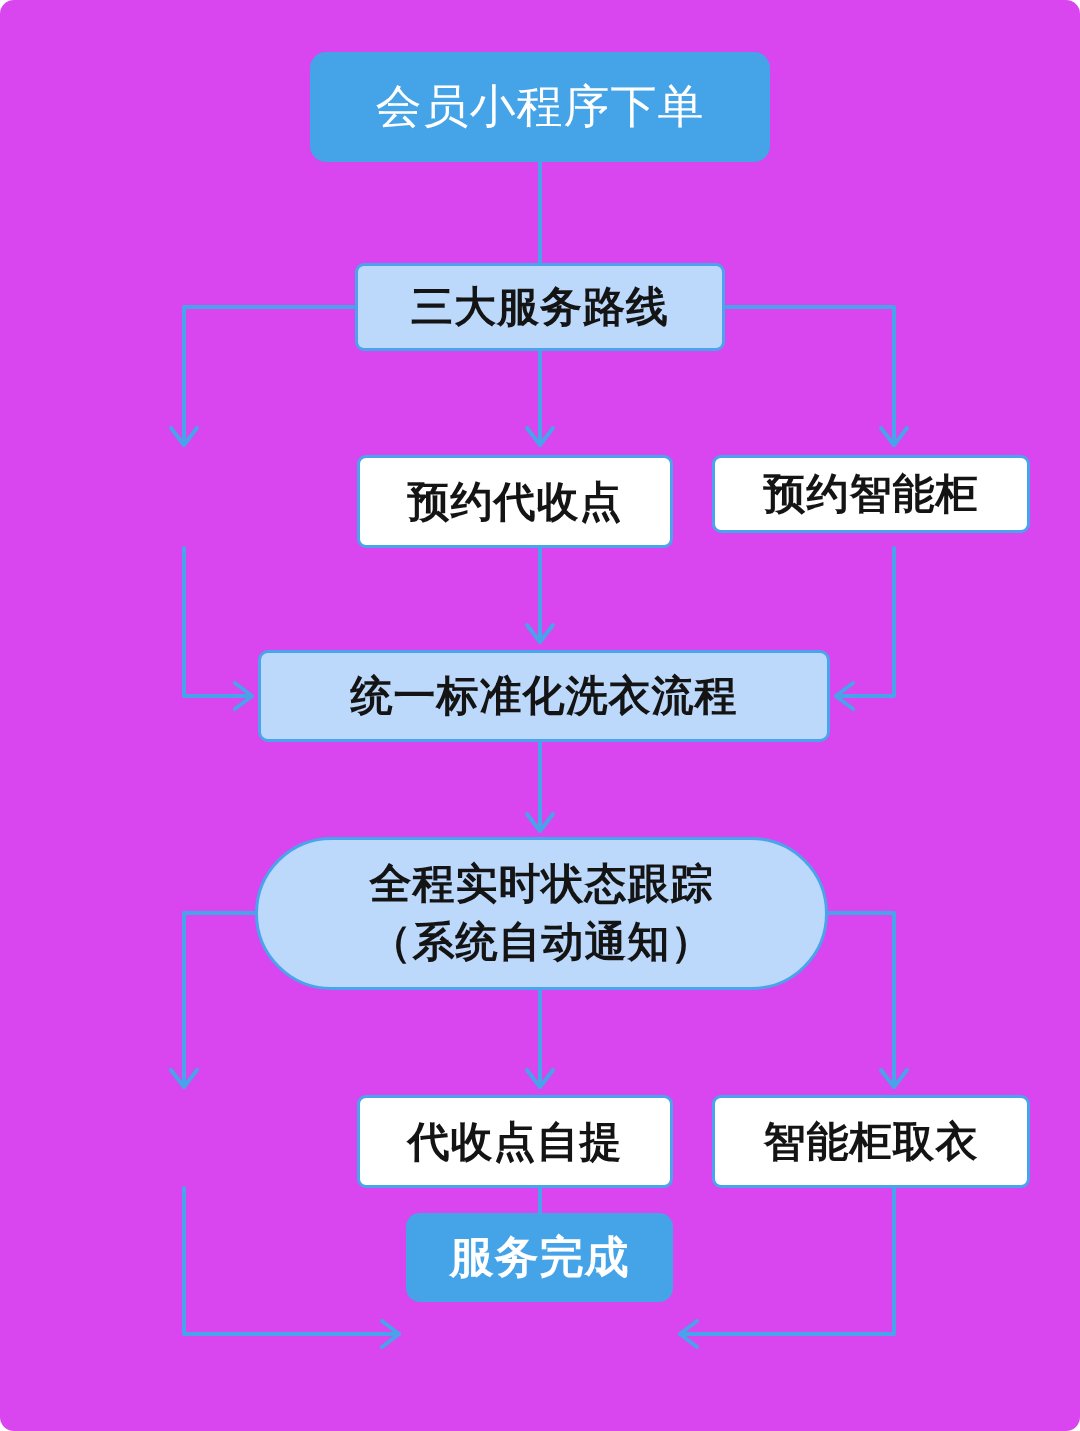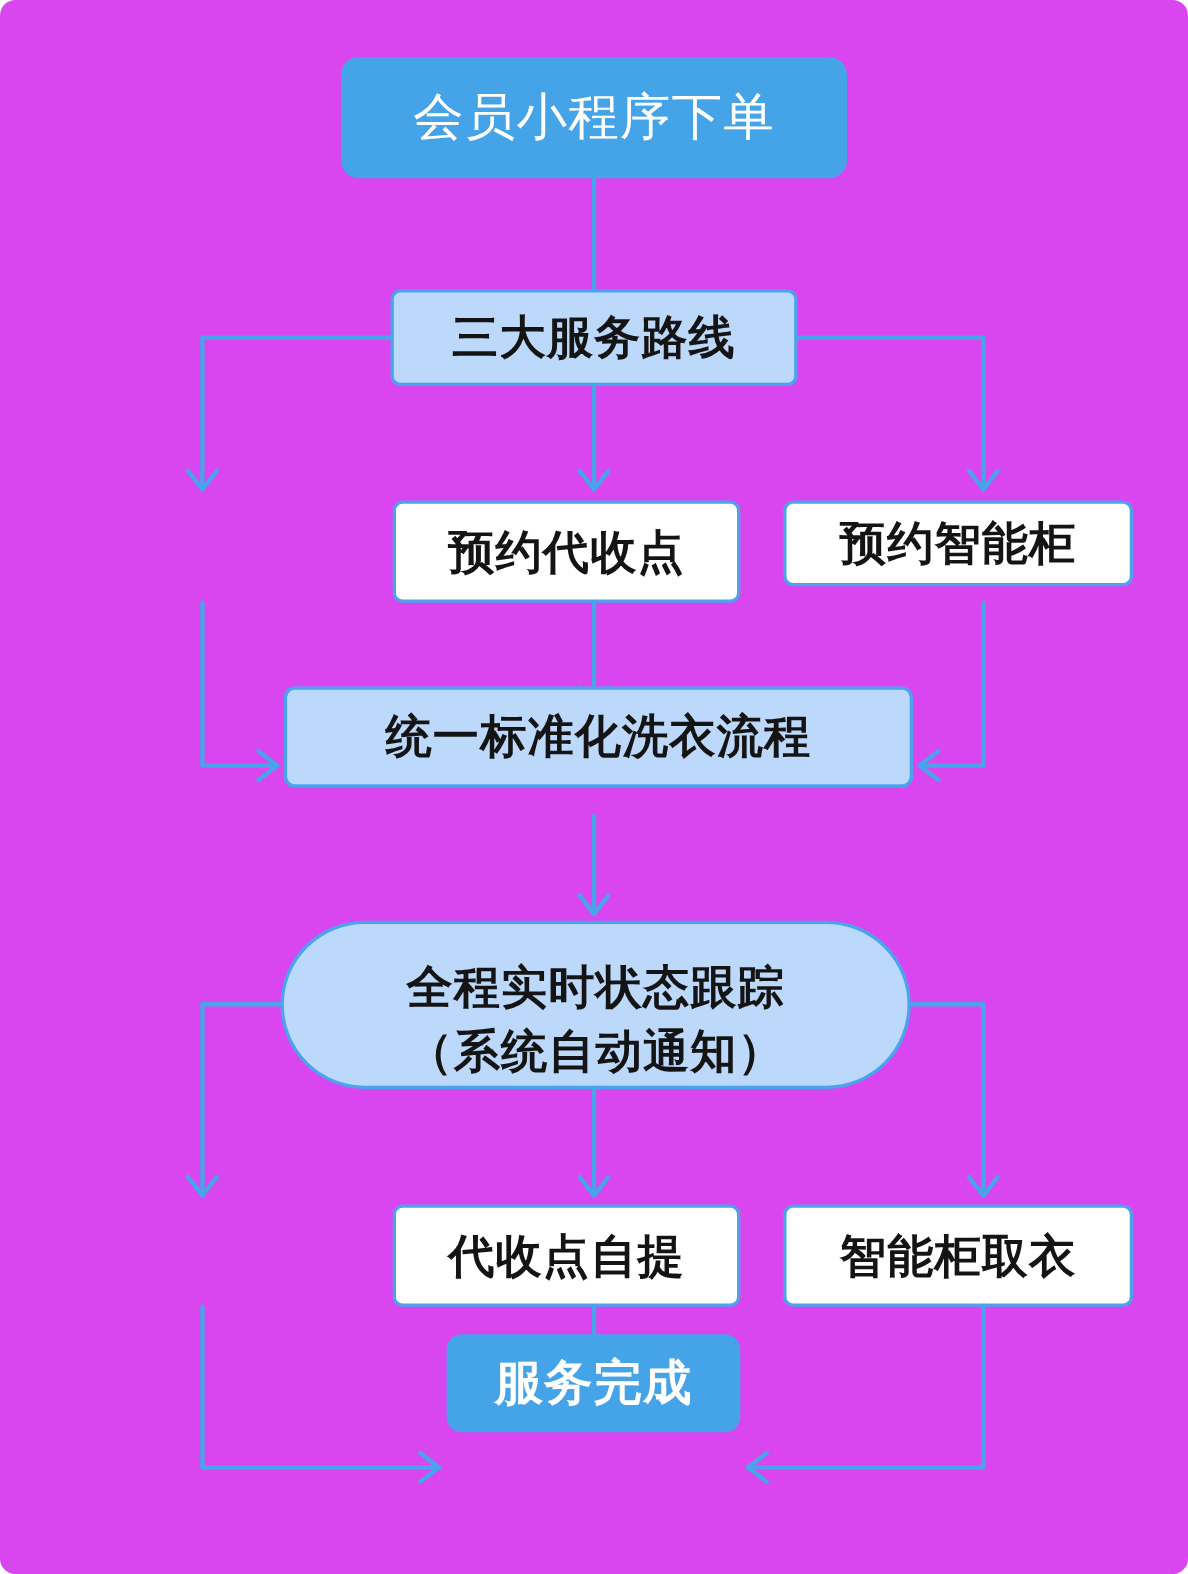--- a/index.html
+++ b/index.html
@@ -57,31 +57,30 @@
   }
   .node.routes {
     left: 355px; top: 263px; width: 370px; height: 88px;
     border-radius: 9px;
     font-size: 42px;
   }
   .node.r1 { left: 50px;  top: 455px; width: 270px; height: 93px; border-radius: 9px; }
   .node.r2 { left: 357px; top: 455px; width: 316px; height: 93px; border-radius: 9px; }
   .node.r3 { left: 712px; top: 455px; width: 318px; height: 78px; border-radius: 9px; }
   .node.wash {
-    left: 258px; top: 624px; width: 572px; height: 92px;
+    left: 258px; top: 650px; width: 572px; height: 92px;
     border-radius: 10px;
     font-size: 42px;
   }
   .node.track {
     left: 255px; top: 837px; width: 573px; height: 153px;
     border-radius: 78px;
     font-size: 42px;
     line-height: 1.38;
     flex-direction: column;
-    justify-content: flex-end;
   }
   .node.d1 { left: 50px;  top: 1095px; width: 270px; height: 93px; border-radius: 9px; }
   .node.d2 { left: 357px; top: 1095px; width: 316px; height: 93px; border-radius: 9px; }
   .node.d3 { left: 712px; top: 1095px; width: 318px; height: 93px; border-radius: 9px; }
   .node.done {
     left: 406px; top: 1213px; width: 267px; height: 89px;
     border-radius: 14px;
     font-size: 44px;
     font-weight: 700;
   }

